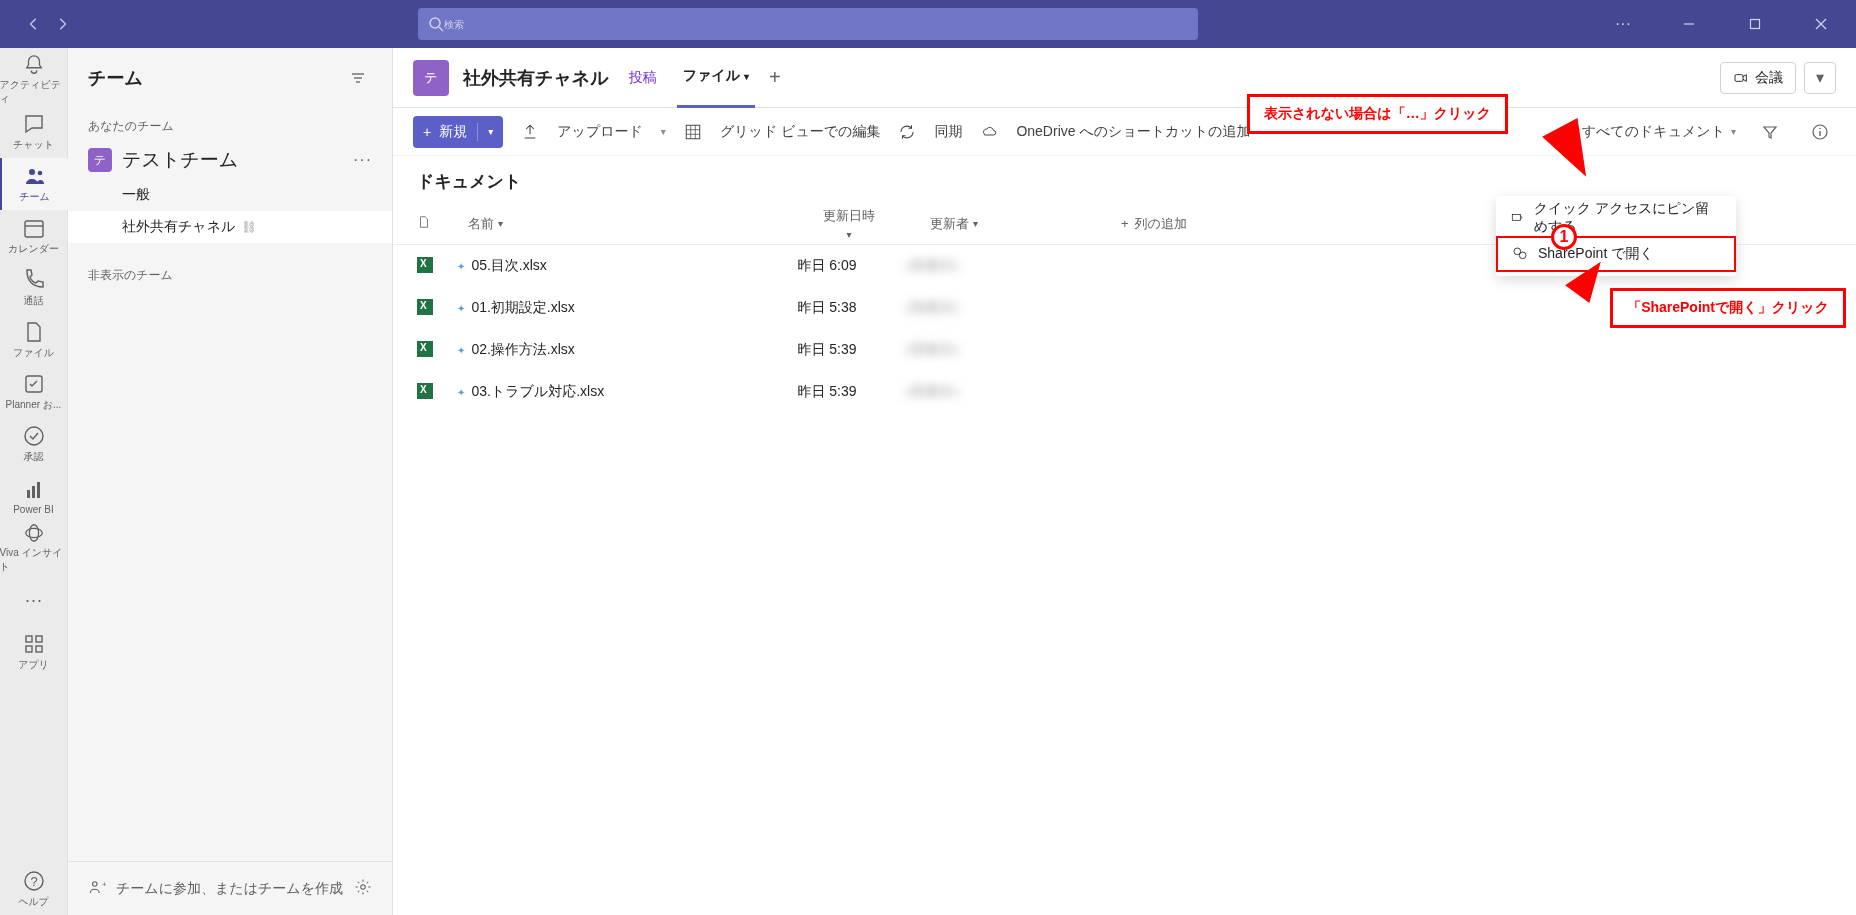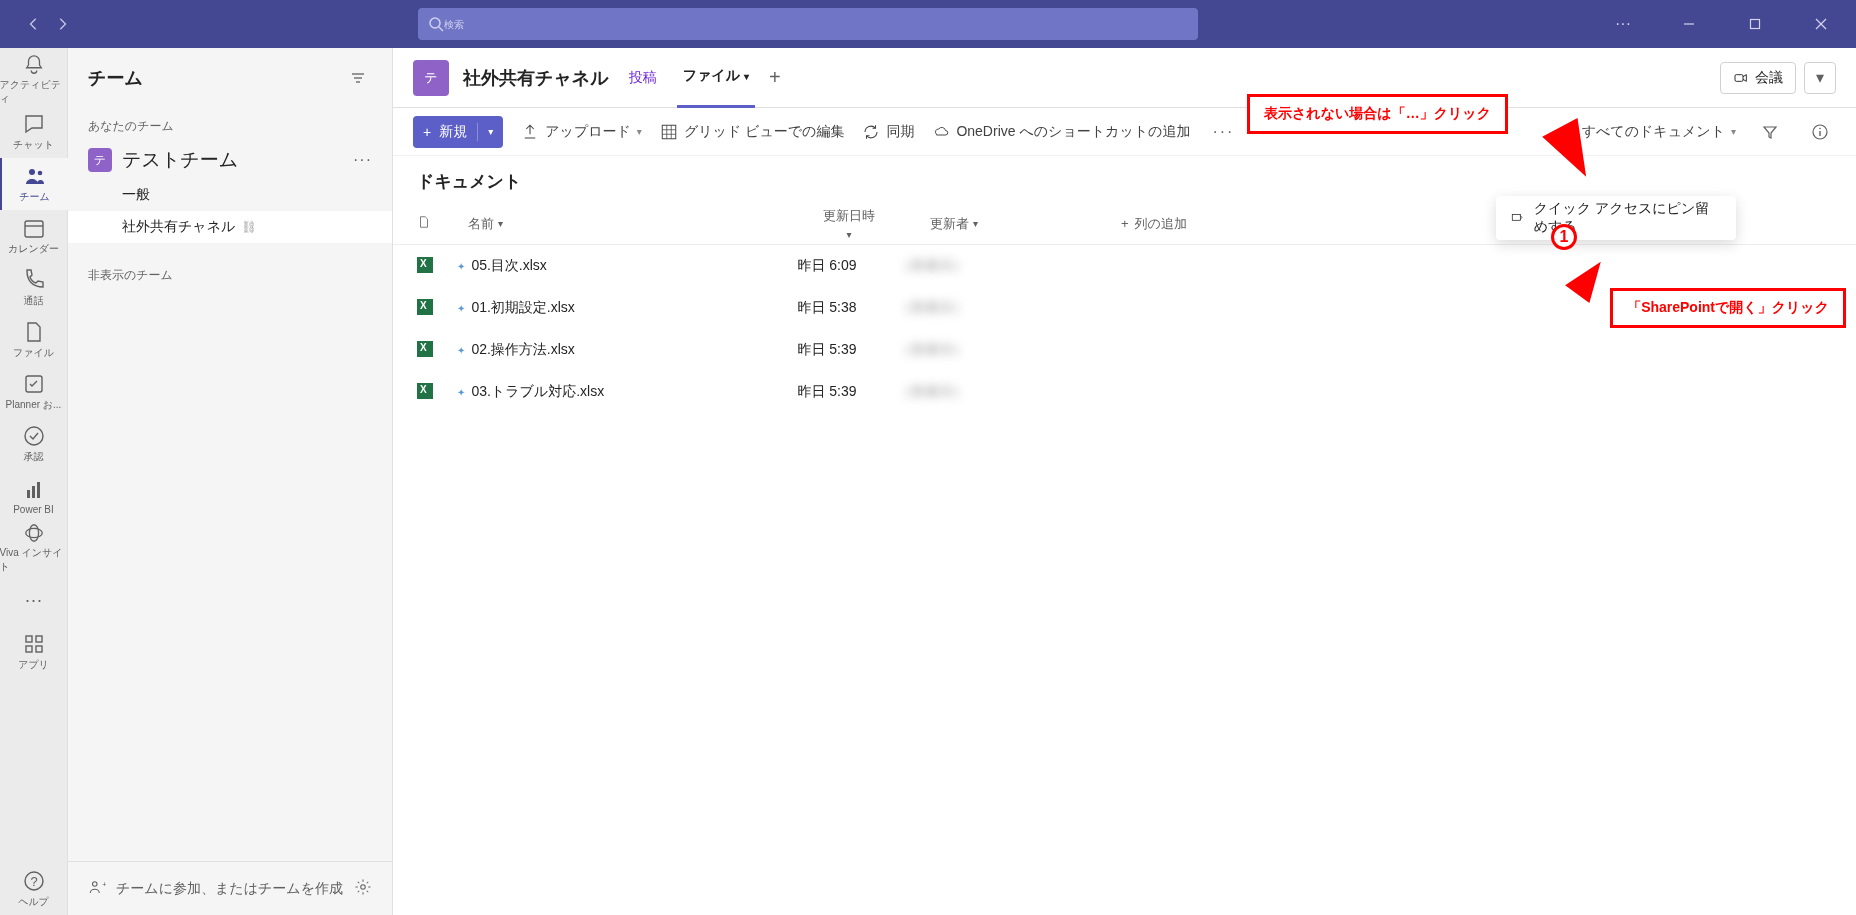--- a/index.html
+++ b/index.html
@@ -40,21 +40,21 @@
 .tab { font-size: 14px; color: #6d28d9; padding: 0 6px; height: 60px; display: flex; align-items: center; cursor: pointer; }
 .tab.active { color: #242424; font-weight: 600; border-bottom: 3px solid #5b5fc7; }
 .tab .chev { margin-left: 4px; font-size: 10px; }
 .add-tab { color: #616161; font-size: 20px; cursor: pointer; }
 .header-right { margin-left: auto; display: flex; align-items: center; gap: 8px; }
 .meet-btn { height: 32px; border: 1px solid #d1d1d1; border-radius: 4px; display: flex; align-items: center; gap: 6px; padding: 0 12px; font-size: 14px; color: #242424; cursor: pointer; background: #fff; }
 .meet-drop { width: 32px; height: 32px; border: 1px solid #d1d1d1; border-radius: 4px; display: flex; align-items: center; justify-content: center; cursor: pointer; background: #fff; color: #616161; }
 .toolbar { height: 48px; display: flex; align-items: center; padding: 0 20px; gap: 18px; border-bottom: 1px solid #f0f0f0; }
 .tb-new { height: 32px; background: #5b5fc7; color: #fff; border-radius: 4px; display: flex; align-items: center; gap: 8px; padding: 0 10px; font-size: 14px; cursor: pointer; }
 .tb-new .sep { width: 1px; height: 18px; background: rgba(255,255,255,0.3); margin: 0 2px; }
-.tb-item { display: flex; align-items: center; gap: 6px; font-size: 14px; color: #424242; cursor: pointer; }
+.tb-item { display: flex; align-items: center; gap: 18px; font-size: 14px; color: #424242; cursor: pointer; }
 .tb-item svg { width: 18px; height: 18px; }
 .tb-spacer { flex: 1; }
 .tb-more { font-size: 16px; letter-spacing: 2px; color: #616161; cursor: pointer; padding: 0 4px; }
 .tb-view { display: flex; align-items: center; gap: 6px; font-size: 14px; color: #424242; cursor: pointer; }
 .tb-icon { width: 32px; height: 32px; display: flex; align-items: center; justify-content: center; color: #616161; cursor: pointer; }
 .doc-heading { font-size: 17px; font-weight: 600; color: #242424; padding: 14px 24px 10px; }
 .file-table { width: 100%; }
 .ft-head { display: flex; align-items: center; height: 42px; padding: 0 24px; border-bottom: 1px solid #ededed; font-size: 13px; color: #616161; gap: 11px; }
 .col-type { width: 40px; }
 .col-name { width: 300px; display:flex; align-items:center; gap:4px; }
@@ -408,20 +408,27 @@
     </div>
 
     <div class="context-menu">
       <div class="cm-item">
           <svg width="16" height="16" viewBox="0 0 24 24">
             <rect x="4" y="6" width="14" height="10" stroke="currentColor" stroke-width="1.3" fill="none"></rect>
             <path d="M18 8l3 3-3 3" stroke="currentColor" stroke-width="1.3" fill="none"></path>
           </svg>
           <span>クイック アクセスにピン留めする</span>
         </div>
+      <div class="cm-item highlighted">
+          <svg width="16" height="16" viewBox="0 0 24 24">
+            <circle cx="8" cy="8" r="5" stroke="currentColor" stroke-width="1.3" fill="none"></circle>
+            <circle cx="16" cy="14" r="5" stroke="currentColor" stroke-width="1.3" fill="none"></circle>
+          </svg>
+          <span>SharePoint で開く</span>
+        </div>
     </div>
 
     <div class="callout callout1">表示されない場合は「…」クリック</div>
     <div class="callout-arrow arrow1"></div>
     <div class="badge-circ">1</div>
     <div class="callout callout2">「SharePointで開く」クリック</div>
     <div class="callout-arrow arrow2"></div>
   </div>
 </div>
 

